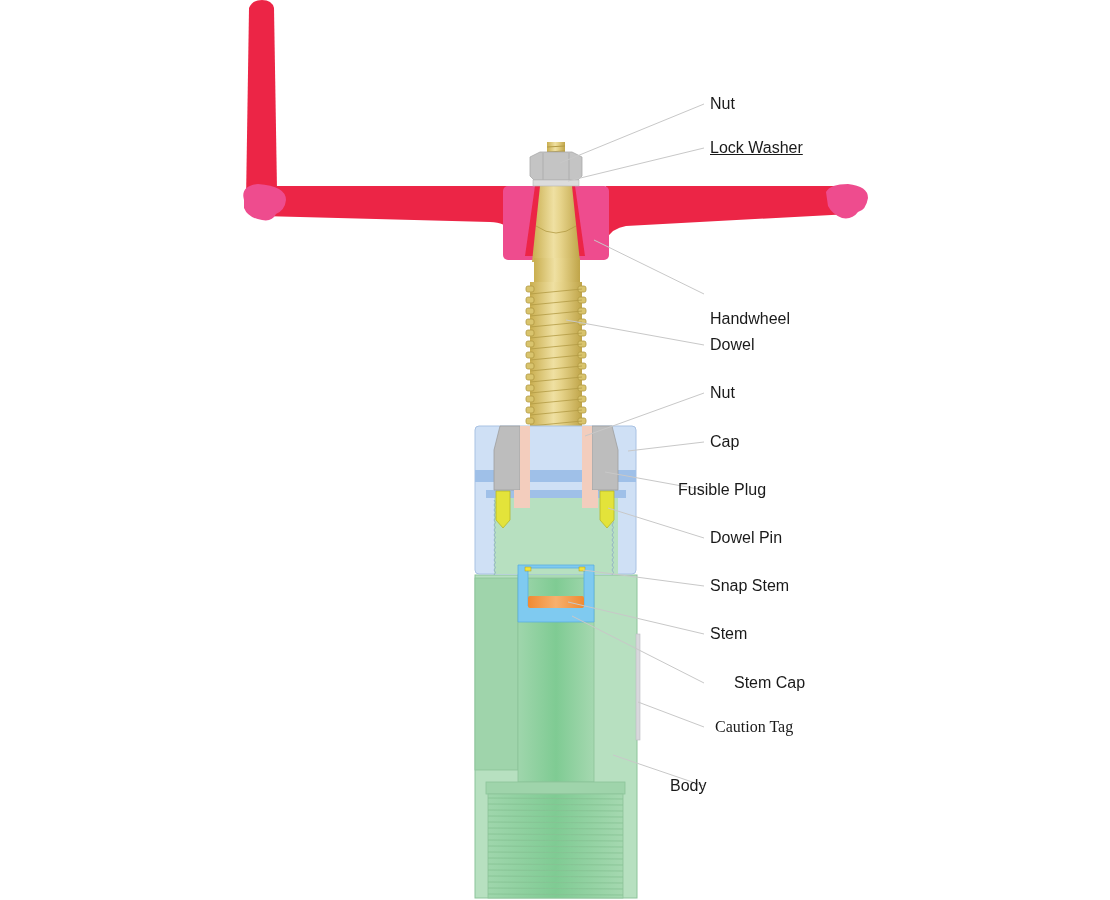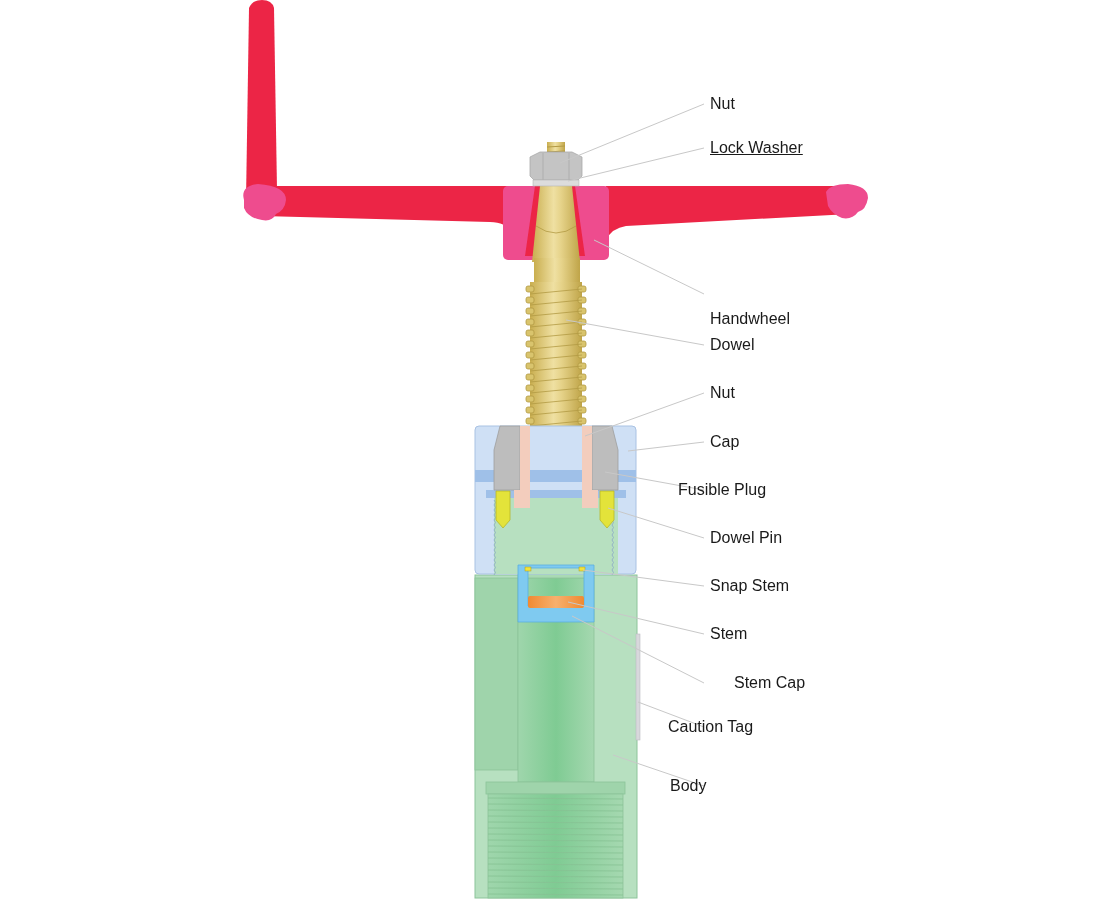--- a/index.html
+++ b/index.html
@@ -272,15 +272,15 @@
   <div class="label" style="left:710px;top:139px;text-decoration:underline;">Lock Washer</div>
   <div class="label" style="left:710px;top:285px;margin-top:25px;">Handwheel</div>
   <div class="label" style="left:710px;top:336px;">Dowel</div>
   <div class="label" style="left:710px;top:384px;">Nut</div>
   <div class="label" style="left:710px;top:433px;">Cap</div>
   <div class="label" style="left:678px;top:481px;">Fusible Plug</div>
   <div class="label" style="left:710px;top:529px;">Dowel Pin</div>
   <div class="label" style="left:710px;top:577px;">Snap Stem</div>
   <div class="label" style="left:710px;top:625px;">Stem</div>
   <div class="label" style="left:710px;top:674px;margin-left:24px;">Stem Cap</div>
-  <div class="label" style="left:668px;top:718px;">Caution Tag</div>
+  <div class="label" style="left:715px;top:718px;font-family:Liberation Serif, serif;">Caution Tag</div>
   <div class="label" style="left:670px;top:777px;">Body</div>
 </div>
 
 </body></html>

